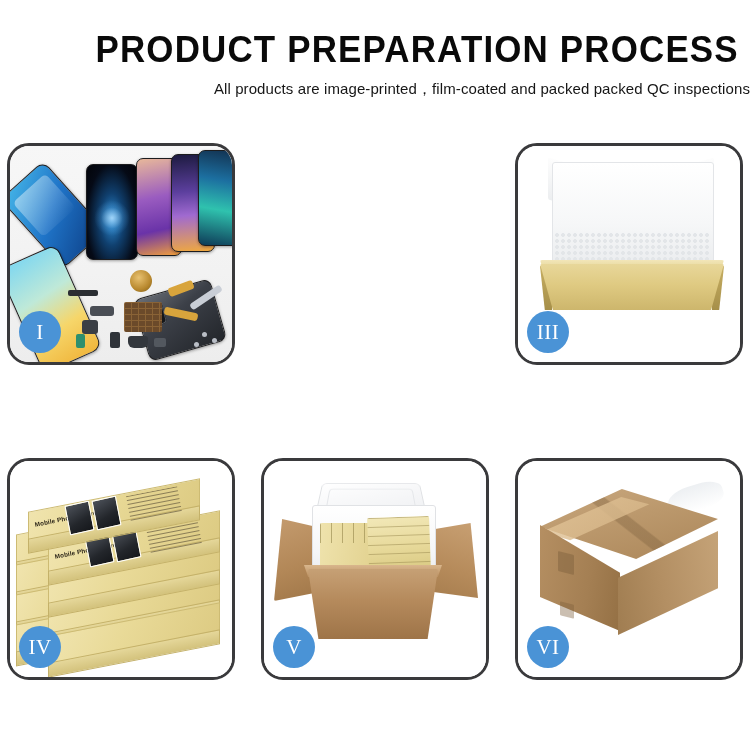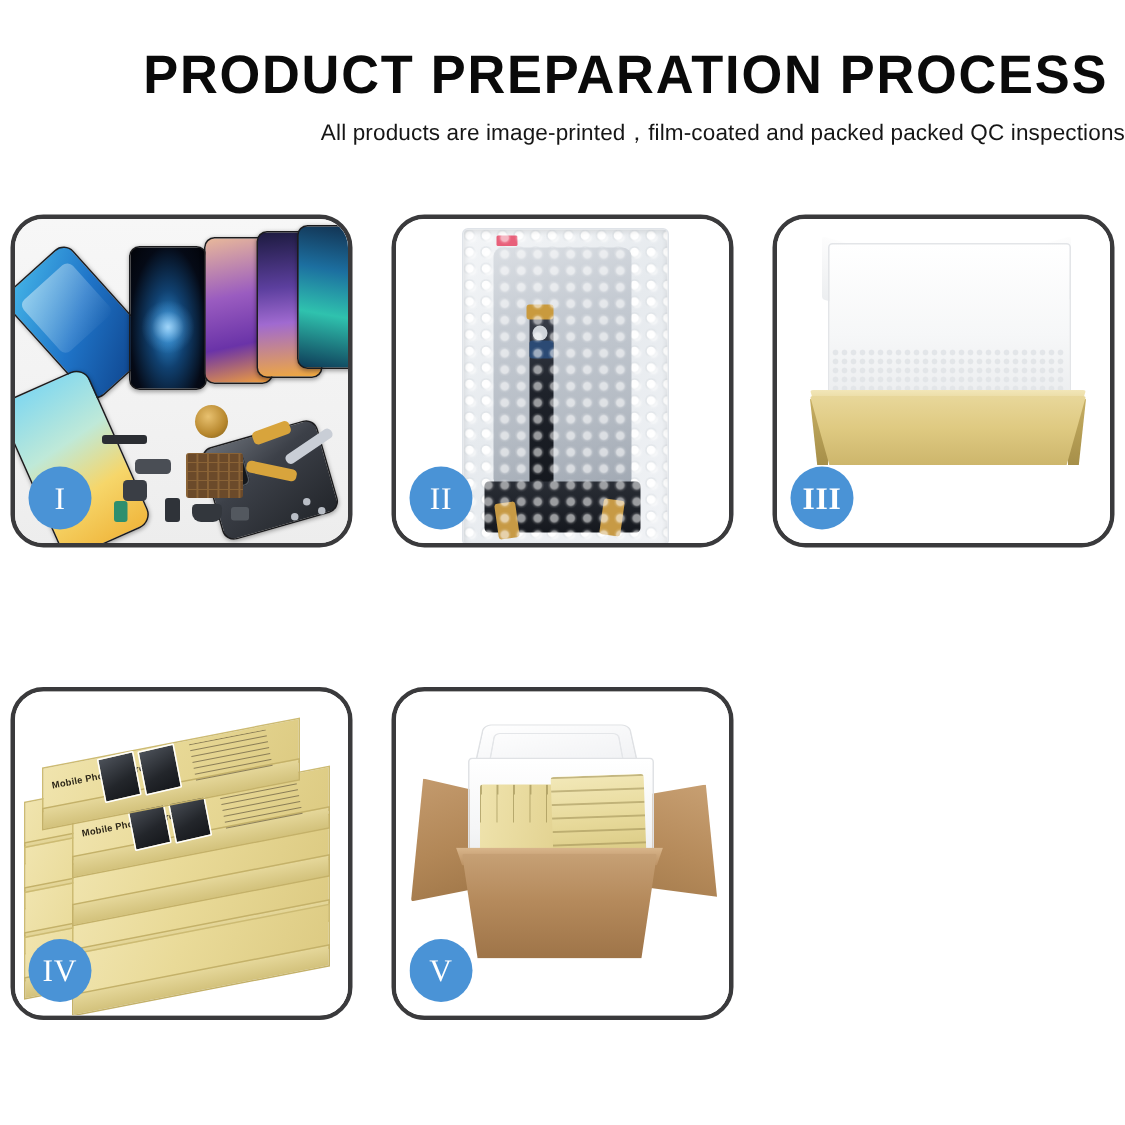--- a/index.html
+++ b/index.html
@@ -55,21 +55,21 @@
     width: 228px;
     height: 222px;
     border: 3px solid #3a3a3c;
     border-radius: 22px;
     background: #ffffff;
     overflow: hidden;
     box-sizing: border-box;
   }
   .p1 { left: 7px;   top: 0px; }
   .p2 { left: 261px; top: 0px; }
-  .p3 { left: 515px; top: 0px; font-weight: bold; }
+  .p3 { left: 515px; top: 0px; }
   .p4 { left: 7px;   top: 315px; }
   .p5 { left: 261px; top: 315px; }
   .p6 { left: 515px; top: 315px; }
 
   .photo {
     position: absolute;
     inset: 0;
     overflow: hidden;
   }
 
@@ -435,37 +435,20 @@
         <div class="pt pt-sm2"></div>
         <div class="pt pt-screw1"></div>
         <div class="pt pt-screw2"></div>
         <div class="pt pt-screw3"></div>
         <div class="pt pt-tool"></div>
       </div>
     </div>
     <div class="badge">I</div>
   </div>
 
-  <div class="panel p2">
-    <div class="photo">
-      <div class="bubblebag">
-        <div class="lcd"></div>
-        <div class="lcd-tape"></div>
-        <div class="flexcable"></div>
-        <div class="flex-gold"></div>
-        <div class="flex-dot"></div>
-        <div class="flex-chip"></div>
-        <div class="conn-base"></div>
-        <div class="conn-g1"></div>
-        <div class="conn-g2"></div>
-        <div class="bubble-overlay"></div>
-      </div>
-    </div>
-    <div class="badge">II</div>
-  </div>
 
   <div class="panel p3">
     <div class="photo">
       <div class="foam-lip-l"></div>
       <div class="foam-lip-r"></div>
       <div class="foam-back"></div>
       <div class="foam-tex"></div>
       <div class="tray-inner"></div>
       <div class="tray-side-l"></div>
       <div class="tray-side-r"></div>
@@ -539,14 +522,27 @@
       <div class="foamlid"></div>
       <div class="foambox"></div>
       <div class="yellowrow"></div>
       <div class="yellowrow2"></div>
       <div class="carton-rim"></div>
       <div class="carton-front"></div>
     </div>
     <div class="badge">V</div>
   </div>
 
+  <div class="panel p6">
+    <div class="photo">
+      <div class="cb-shadow"></div>
+      <div class="cb-top"></div>
+      <div class="cb-top-seam"></div>
+      <div class="cb-tape"></div>
+      <div class="cb-left"></div>
+      <div class="cb-right"></div>
+      <div class="cb-mark1"></div>
+      <div class="cb-mark2"></div>
+    </div>
+    <div class="badge">VI</div>
+  </div>
 
 </div>
 
 </body></html>

